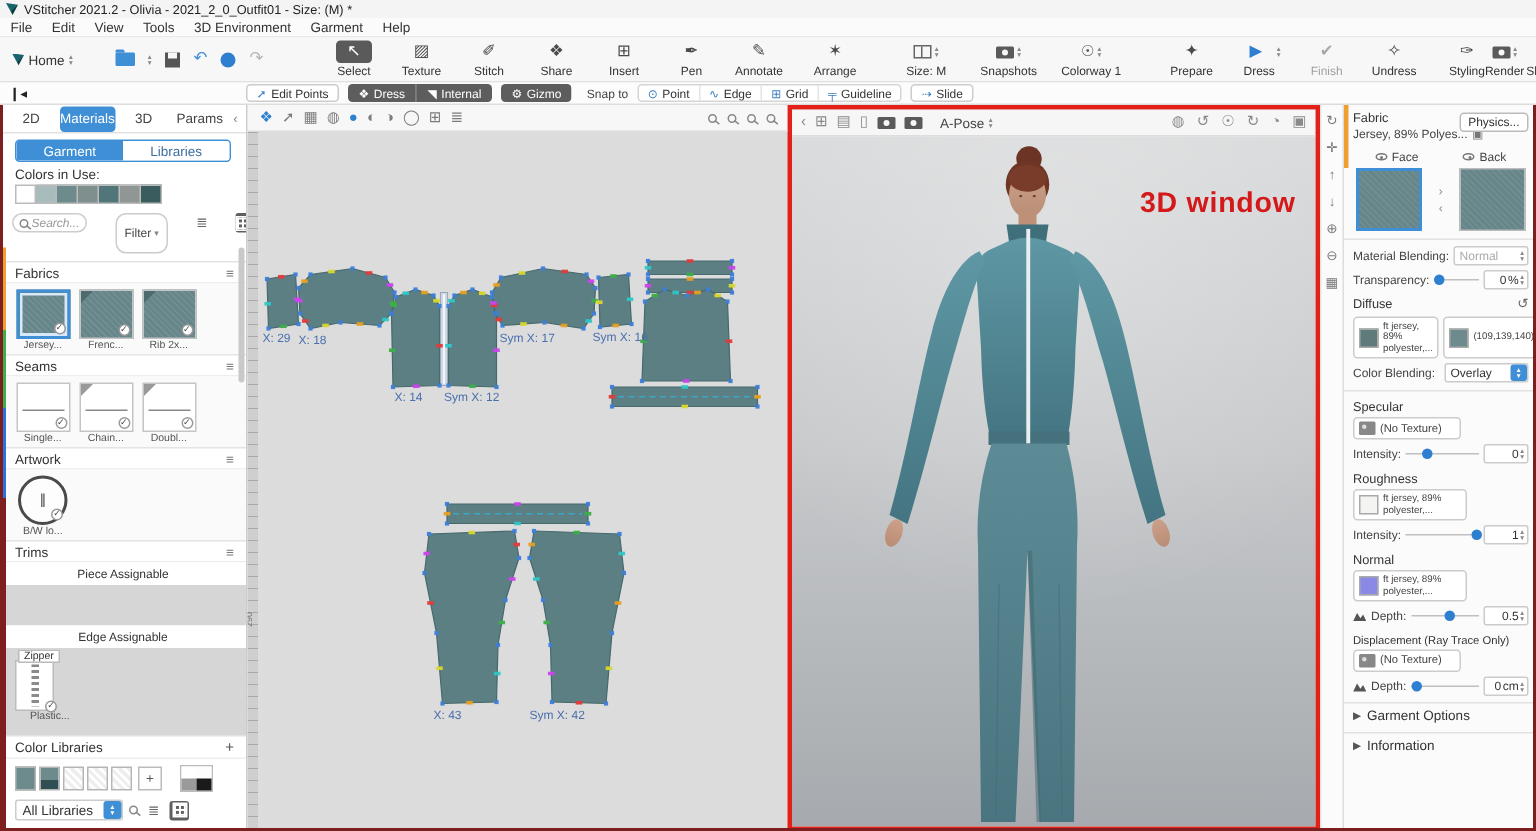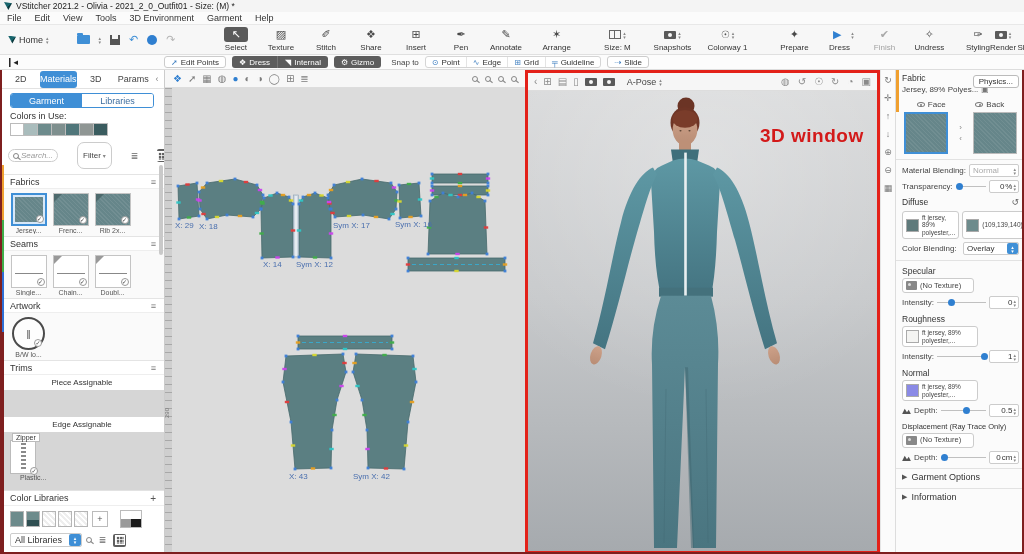--- a/index.html
+++ b/index.html
@@ -68,21 +68,21 @@
   .sb-tab { flex:1; text-align:center; line-height:17px; height:17px; color:#444; border-radius:3px; }
   .sb-tab.active { background:#3f8fd6; color:#fff; }
   .sb-chev { width:10px; color:#888; text-align:center; }
   .seg { display:flex; margin:4px 10px 3px 10px; border:1px solid #3f8fd6; border-radius:3px; overflow:hidden; height:15px; }
   .seg > div { flex:1; text-align:center; line-height:14px; color:#3f6fa0; background:#fff; }
   .seg .on { background:#3f8fd6; color:#fff; }
   .ciu-label { margin:3px 10px 2px 10px; color:#333; }
   .ciu-row { display:flex; margin:0 10px; gap:0; align-items:center; }
   .ciu { width:14px; height:13px; border:1px solid #bbb; }
   .ciu + .ciu { border-left:none; }
-  .search-row { display:flex; align-items:center; gap:19px; margin:6px 8px 5px 8px; }
+  .search-row { display:flex; align-items:flex-start; gap:19px; margin:6px 8px 5px 8px; }
   .search-box { display:flex; align-items:center; width:62px; height:13px; border:1px solid #ccc; border-radius:7px; padding:0 4px; background:#fff; color:#999; font-style:italic; font-size:8px; gap:2px; }
   .i-mag { width:6px; height:6px; border:1px solid #888; border-radius:50%; position:relative; flex:none; }
   .i-mag::after { content:""; position:absolute; width:4px; height:1px; background:#888; right:-3px; bottom:-1px; transform:rotate(38deg); }
   .filter-pill { display:flex; align-items:center; gap:2px; border:1px solid #ccc; border-radius:7px; height:27px; padding:0 5px; background:#fff; color:#444; font-size:8px; }
   .ib { width:13px; height:13px; display:flex; align-items:center; justify-content:center; color:#666; border-radius:2px; font-size:9px; }
   .i-grid9 { width:10px; height:10px; border:1px solid #777;
     background-image:linear-gradient(to right,#777 1px,transparent 1px),linear-gradient(to bottom,#777 1px,transparent 1px);
     background-size:3.3px 3.3px; }
   .ib.active { background:#5f5f5f; }
   .ib.active .i-grid9 { border-color:#fff; background-image:linear-gradient(to right,#fff 1px,transparent 1px),linear-gradient(to bottom,#fff 1px,transparent 1px); }

